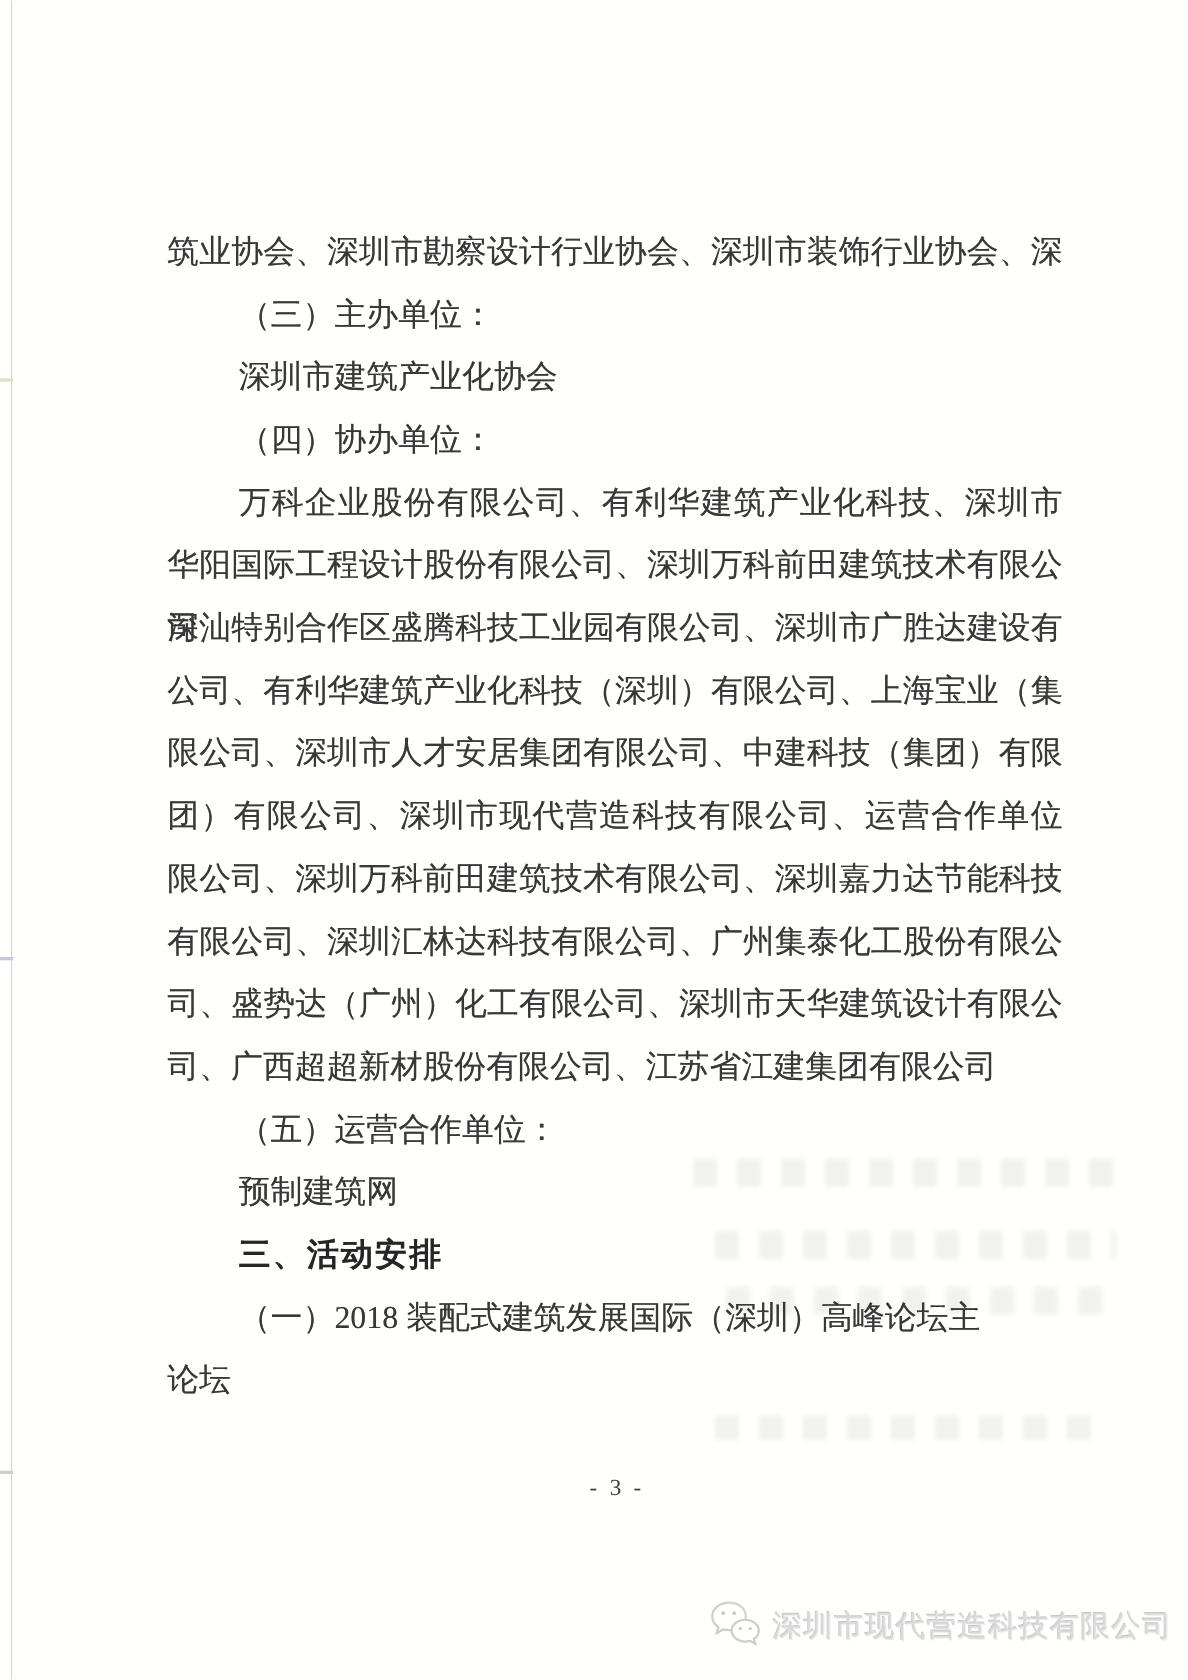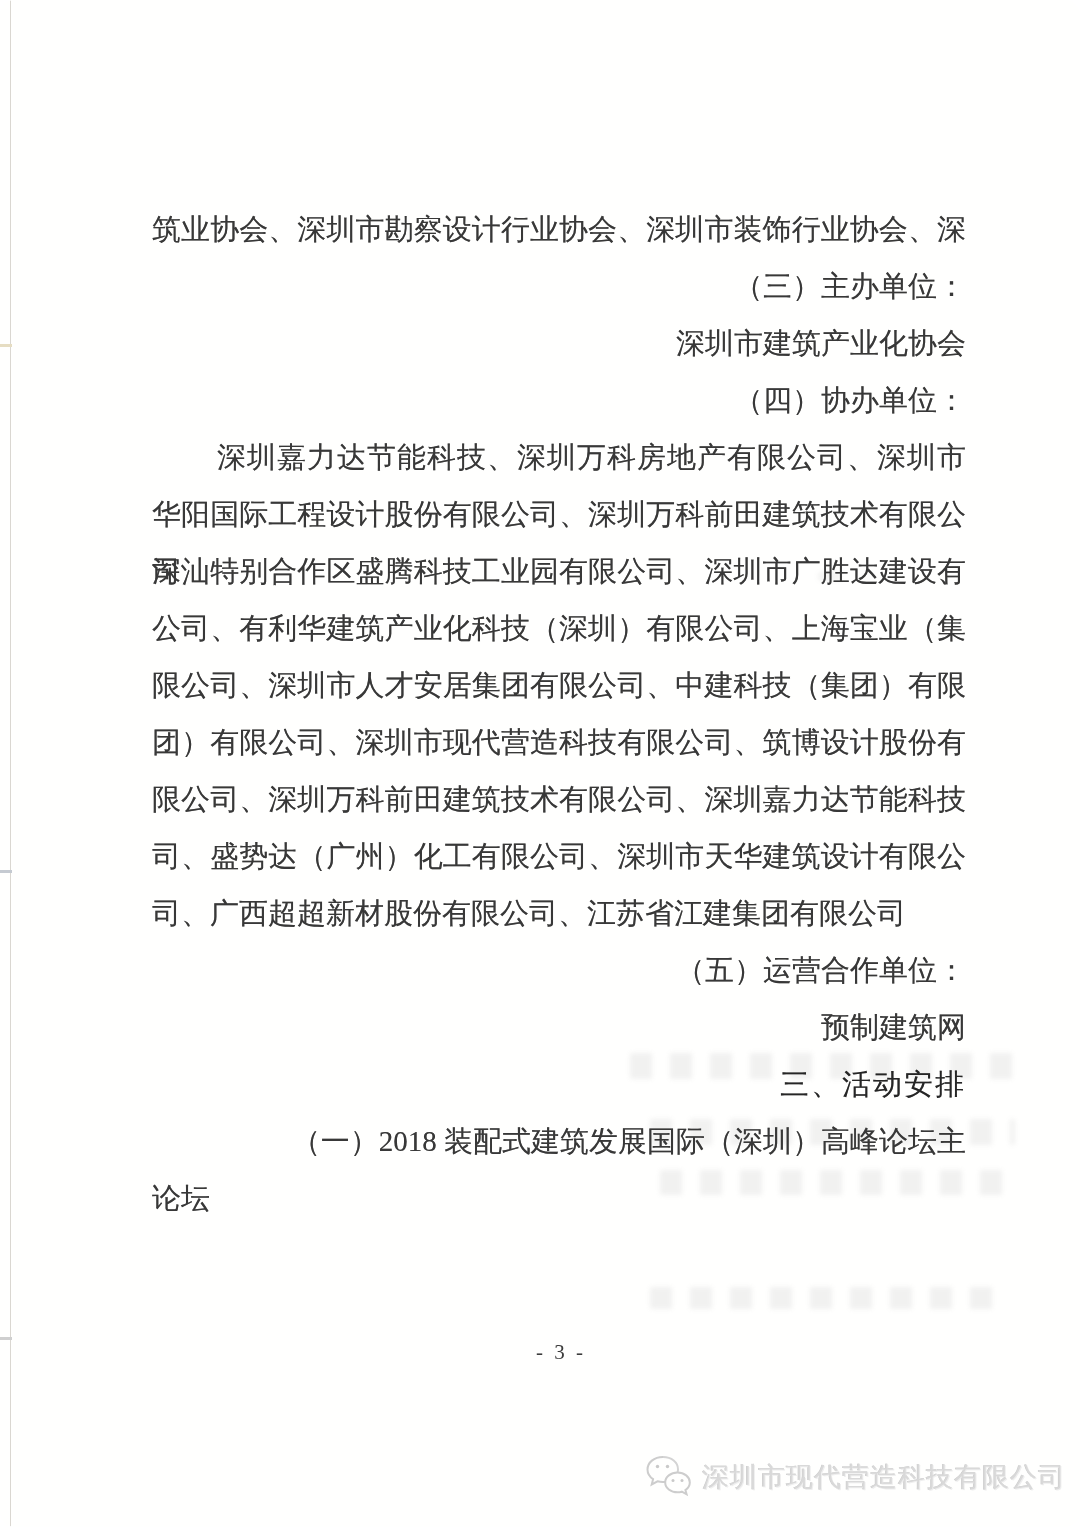--- a/index.html
+++ b/index.html
@@ -49,25 +49,24 @@
     white-space: nowrap;
   }
   .line.j {
     white-space: normal;
     text-align: justify;
     text-align-last: justify;
     text-justify: inter-character;
   }
   .line.ind {
     padding-left: 65px;
-    text-align: right;
   }
   .line.hei {
     font-family: "Liberation Sans", "DejaVu Sans", sans-serif;
-    font-weight: 400;
+    font-weight: 700;
     color: #262626;
     letter-spacing: 2px;
   }
 
   
   .page-number {
     position: absolute;
     left: 0;
     top: 1340px;
     width: 100%;
@@ -120,27 +119,28 @@
   <div class="ghost" style="left:650px; top:1119px; width:365px; height:26px;"></div>
   <div class="ghost" style="left:660px; top:1170px; width:350px; height:25px;"></div>
   <div class="ghost" style="left:650px; top:1287px; width:360px; height:22px;"></div>
   <div class="ghost" style="left:818px; top:572px; width:34px; height:9px; opacity:0.1;"></div>
 
   <div class="text-col">
     <div class="line j">筑业协会、深圳市勘察设计行业协会、深圳市装饰行业协会、深</div>
     <div class="line ind">（三）主办单位：</div>
     <div class="line ind">深圳市建筑产业化协会</div>
     <div class="line ind">（四）协办单位：</div>
-    <div class="line ind j">深圳嘉力达节能科技、深圳万科房地产有限公司、深圳市</div>
+    <div class="line ind j">万科企业股份有限公司、有利华建筑产业化科技、深圳市</div>
     <div class="line j">华阳国际工程设计股份有限公司、深圳万科前田建筑技术有限公司、</div>
     <div class="line j">深汕特别合作区盛腾科技工业园有限公司、深圳市广胜达建设有</div>
     <div class="line j">公司、有利华建筑产业化科技（深圳）有限公司、上海宝业（集</div>
     <div class="line j">限公司、深圳市人才安居集团有限公司、中建科技（集团）有限</div>
-    <div class="line j">团）有限公司、深圳市现代营造科技有限公司、筑博设计股份有</div>
+    <div class="line j">团）有限公司、深圳市现代营造科技有限公司、运营合作单位</div>
     <div class="line j">限公司、深圳万科前田建筑技术有限公司、深圳嘉力达节能科技</div>
+    <div class="line j">有限公司、深圳汇林达科技有限公司、广州集泰化工股份有限公</div>
     <div class="line j">司、盛势达（广州）化工有限公司、深圳市天华建筑设计有限公</div>
     <div class="line">司、广西超超新材股份有限公司、江苏省江建集团有限公司</div>
     <div class="line ind">（五）运营合作单位：</div>
     <div class="line ind">预制建筑网</div>
     <div class="line ind hei">三、活动安排</div>
     <div class="line ind">（一）2018 装配式建筑发展国际（深圳）高峰论坛主</div>
     <div class="line">论坛</div>
   </div>
 
   <div class="page-number">- 3 -</div>

